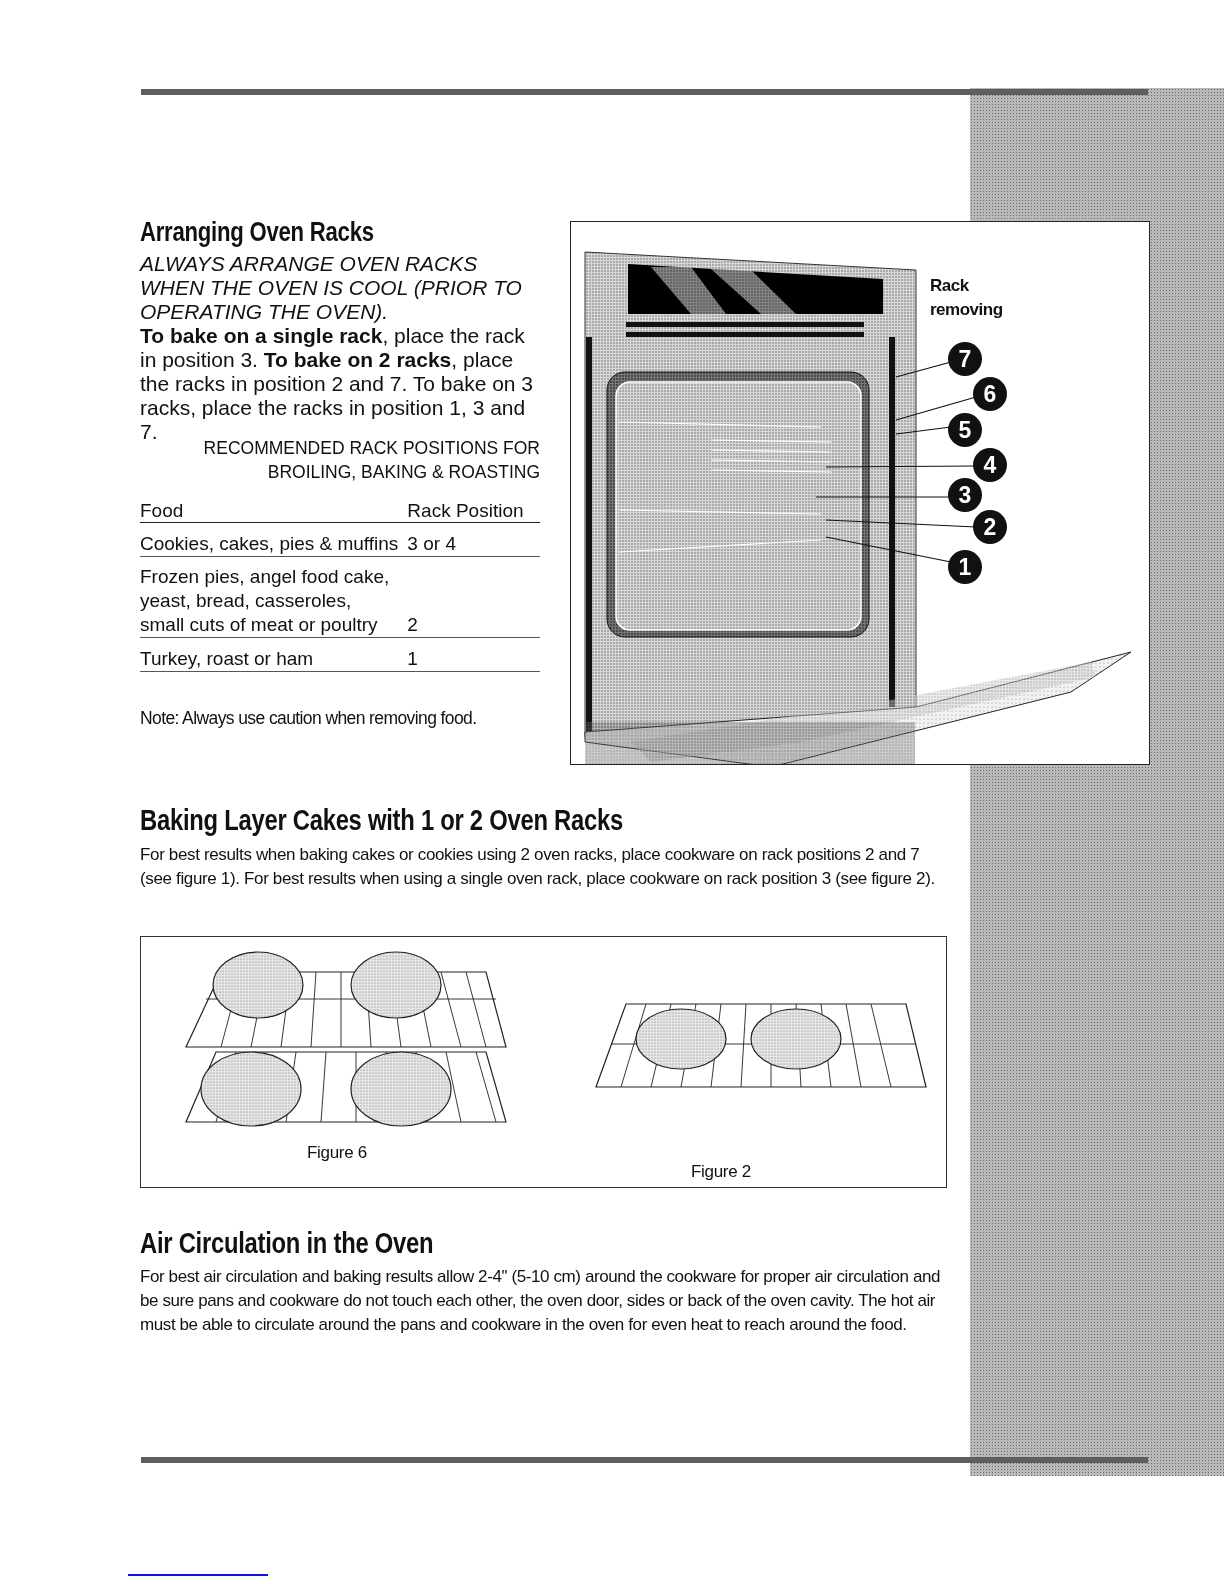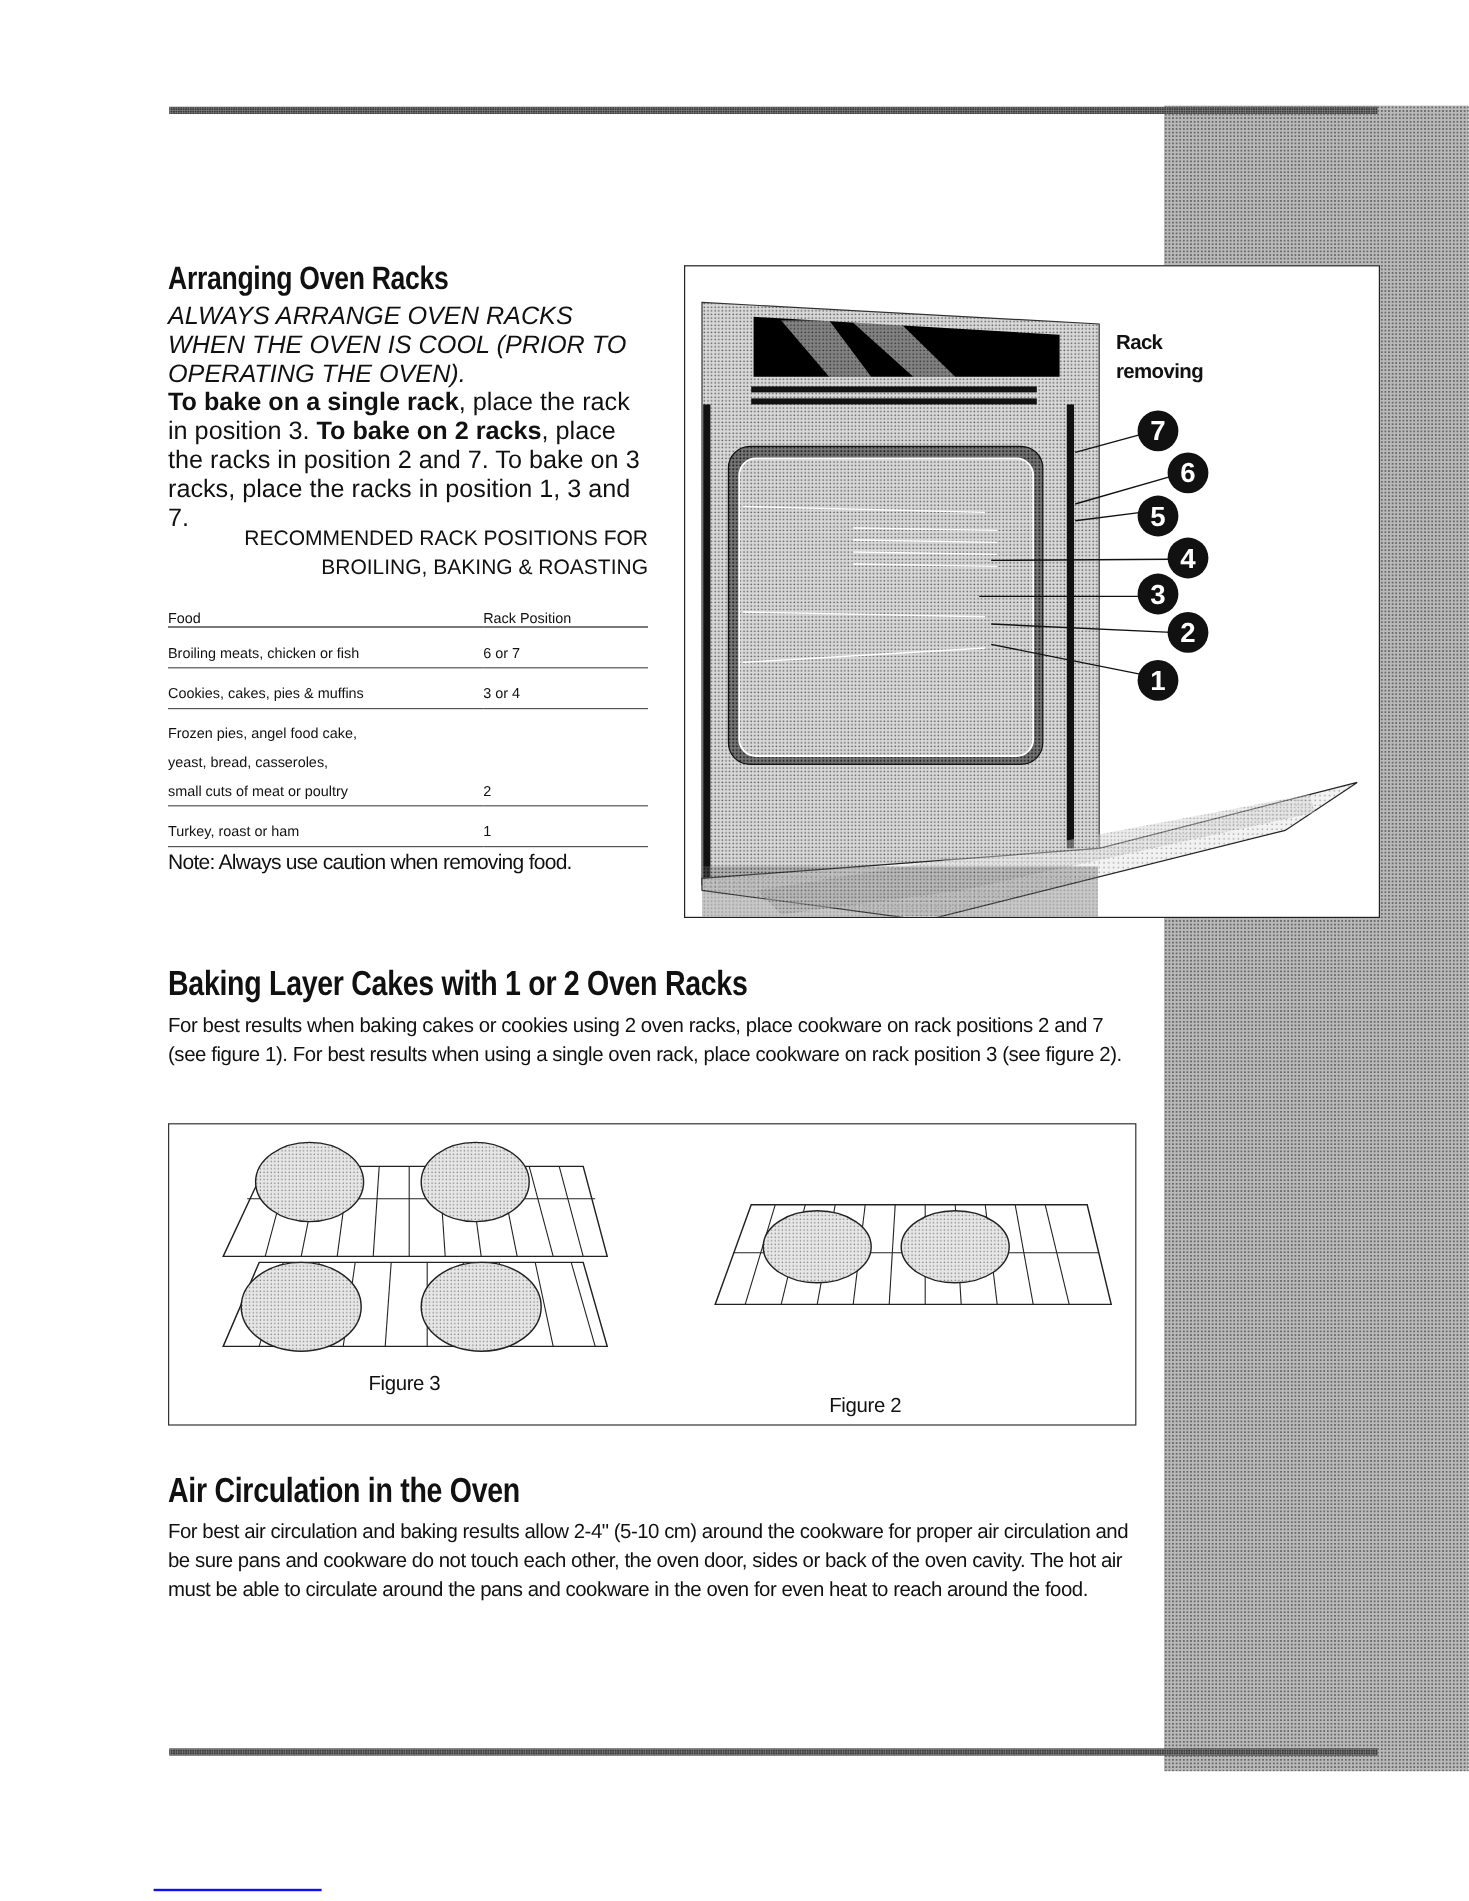--- a/index.html
+++ b/index.html
@@ -13,21 +13,21 @@
       background-image: radial-gradient(#888 0.6px, transparent 0.8px);
       background-size: 2px 2px; }
     .rule.top { top: 89px; }
     .rule.bottom { top: 1457px; }
     h2 { margin: 0; font-family: "Liberation Sans", sans-serif; font-weight: bold; transform: scaleX(0.82); transform-origin: left; white-space: nowrap; letter-spacing: -0.3px; }
     .sec1-title { position: absolute; left: 140px; top: 217px; font-size: 27px; }
     .sec1 { position: absolute; left: 140px; top: 252px; width: 400px; font-size: 21px; line-height: 24px; }
     .sec1 .warn { font-style: italic; }
     .sec1 p { margin: 0; }
     .table-caption { position: absolute; left: 140px; top: 436px; width: 400px; text-align: right; font-size: 17.5px; line-height: 24px; }
-    .rack-table { position: absolute; left: 140px; top: 494px; width: 400px; border-collapse: collapse; font-size: 12px; }
+    .rack-table { position: absolute; left: 140px; top: 494px; width: 400px; border-collapse: collapse; font-size: 19px; }
     .rack-table td, .rack-table th { padding: 0; font-weight: normal; text-align: left; vertical-align: bottom; }
     .rack-table th { height: 28px; border-bottom: 1px solid #222; }
     .rack-table .r { text-align: left; padding-right: 12px; }
     .rack-table th.r { padding-right: 12px; }
     .rack-table tbody td { border-bottom: 1px solid #555; height: 33px; line-height: 24px; }
     .rack-table tbody tr.multi td { height: 80px; }
     .rack-note { position: absolute; left: 140px; top: 708px; font-size: 17.5px; white-space: nowrap; letter-spacing: -0.6px; }
 
     .oven-box { position: absolute; left: 570px; top: 221px; width: 578px; height: 542px; border: 1px solid #222; background: #fff; }
     .rack-label { position: absolute; left: 930px; top: 274px; width: 86px; text-align: left; font-weight: bold; font-size: 17px; line-height: 24px; letter-spacing: -0.5px; }
@@ -60,24 +60,20 @@
 </div>
 
 <table class="rack-table">
   <thead>
     <tr>
       <th>Food</th>
       <th class="r">Rack Position</th>
     </tr>
   </thead>
   <tbody>
-    <tr>
-      <td>Broiling meats, chicken or fish</td>
-      <td class="r">6 or 7</td>
-    </tr>
     <tr>
       <td>Cookies, cakes, pies &amp; muffins</td>
       <td class="r">3 or 4</td>
     </tr>
     <tr class="multi">
       <td>
         <div>Frozen pies, angel food cake,</div>
         <div>yeast, bread, casseroles,</div>
         <div>small cuts of meat or poultry</div>
       </td>
@@ -218,20 +214,20 @@
           <line x1="705" y1="67" x2="720" y2="150"></line>
         <line x1="730" y1="67" x2="750" y2="150"></line>
         <line x1="470" y1="107" x2="775" y2="107"></line>
       </g>
     </g>
     <g stroke="#222" stroke-width="1.2" fill="url(#panDots)">
       <ellipse cx="540" cy="102" rx="45" ry="30"></ellipse>
       <ellipse cx="655" cy="102" rx="45" ry="30"></ellipse>
     </g>
   </svg>
-  <div class="fig-cap" style="left:166px;top:206px;">Figure 3</div>
+  <div class="fig-cap" style="left:166px;top:206px;">Figure 6</div>
   <div class="fig-cap" style="left:550px;top:194px;margin-top:31px;">Figure 2</div>
 </div>
 
 <h2 class="sec3-title">Air Circulation in the Oven</h2>
 <div class="sec3">For best air circulation and baking results allow 2-4" (5-10 cm) around the cookware for proper air circulation and be sure pans and cookware do not touch each other, the oven door, sides or back of the oven cavity. The hot air must be able to circulate around the pans and cookware in the oven for even heat to reach around the food.</div>
 
 <div class="link-line"></div>
 
 </body></html>

